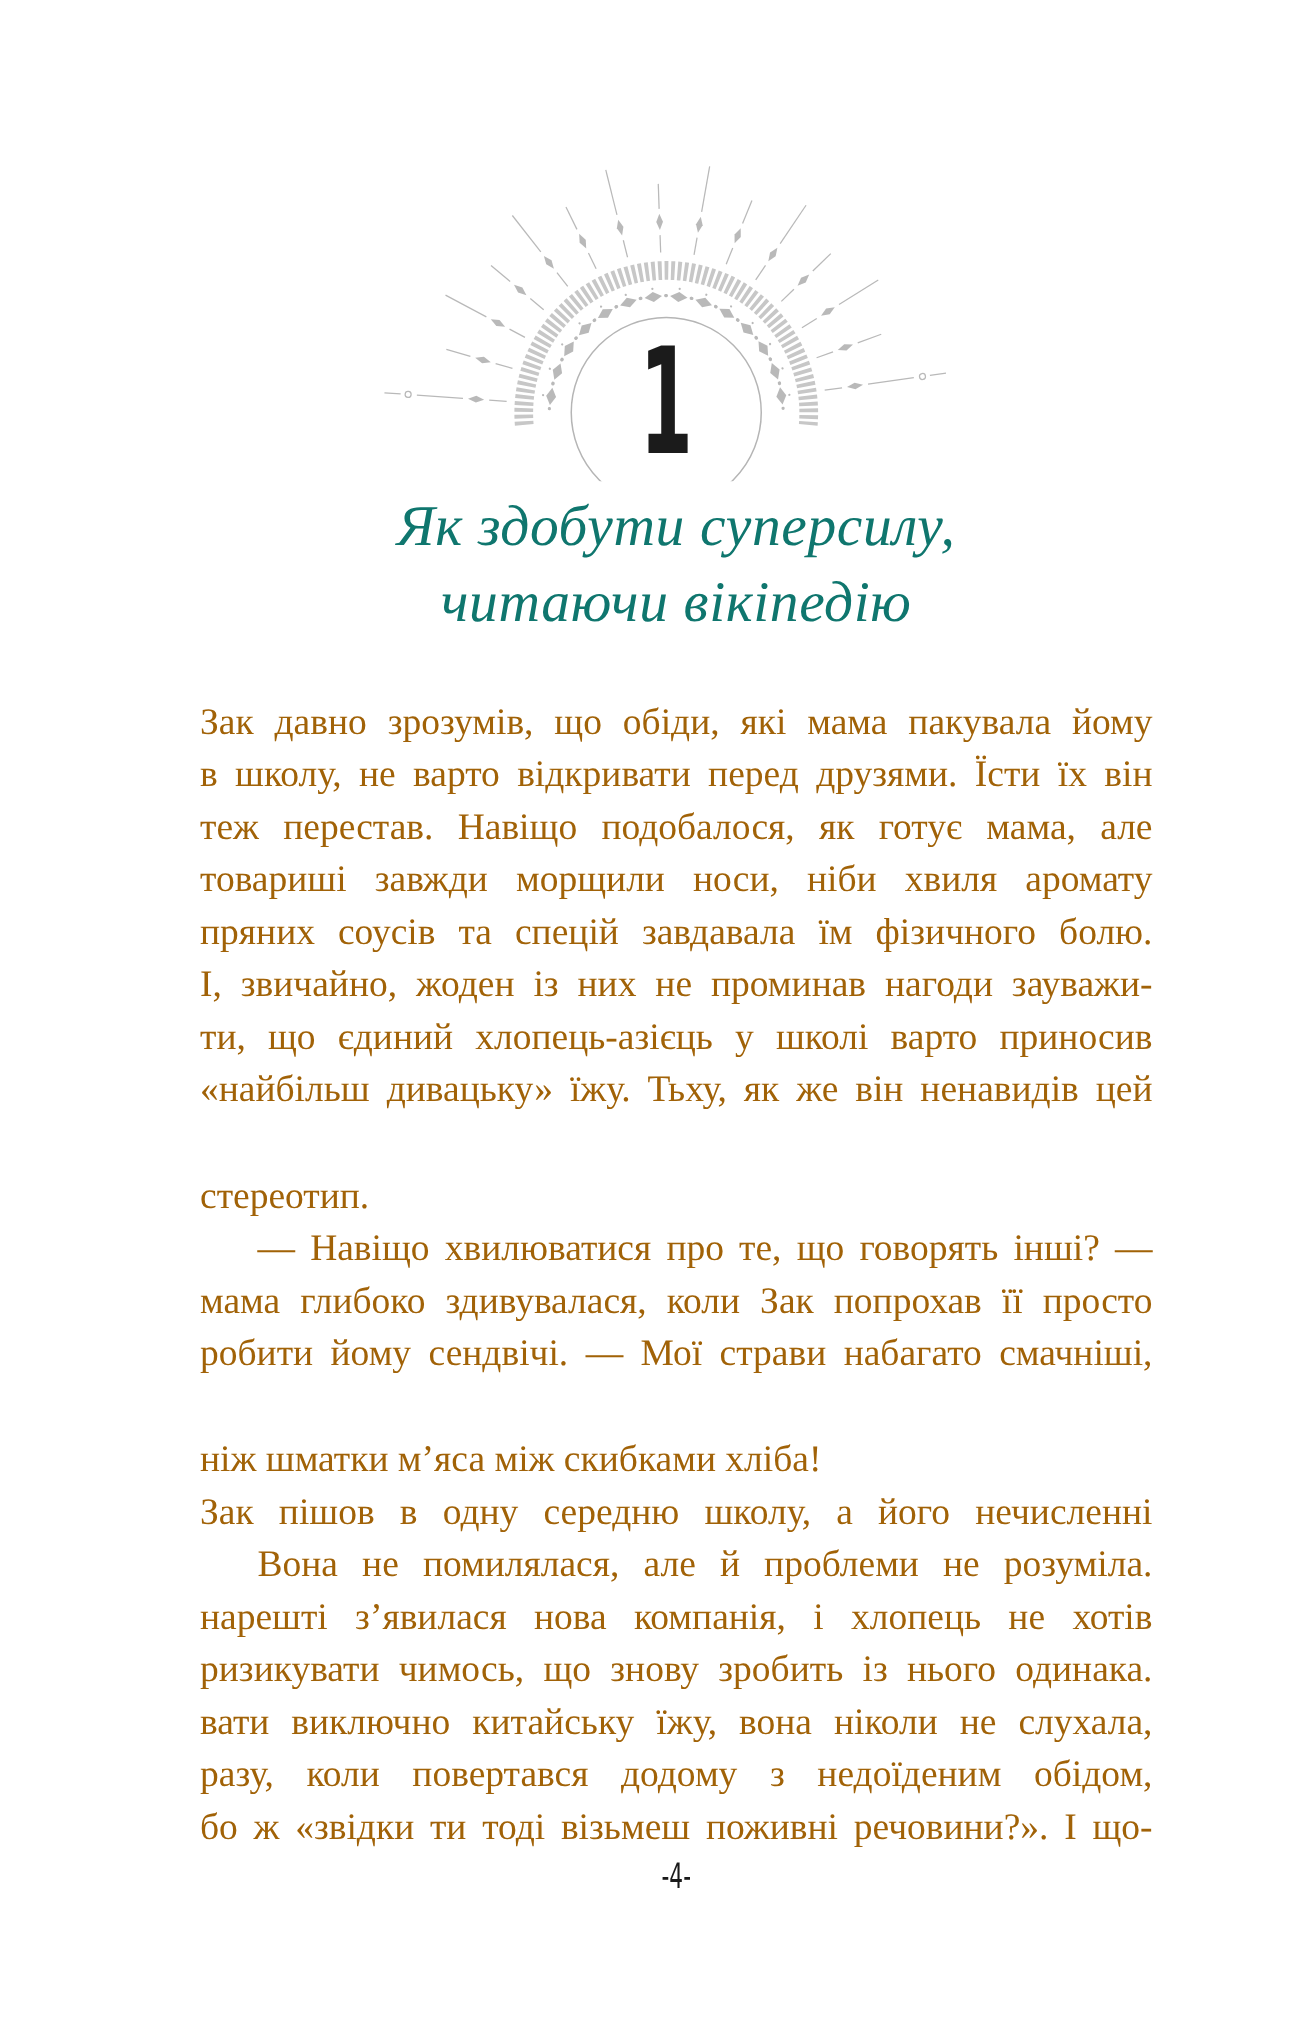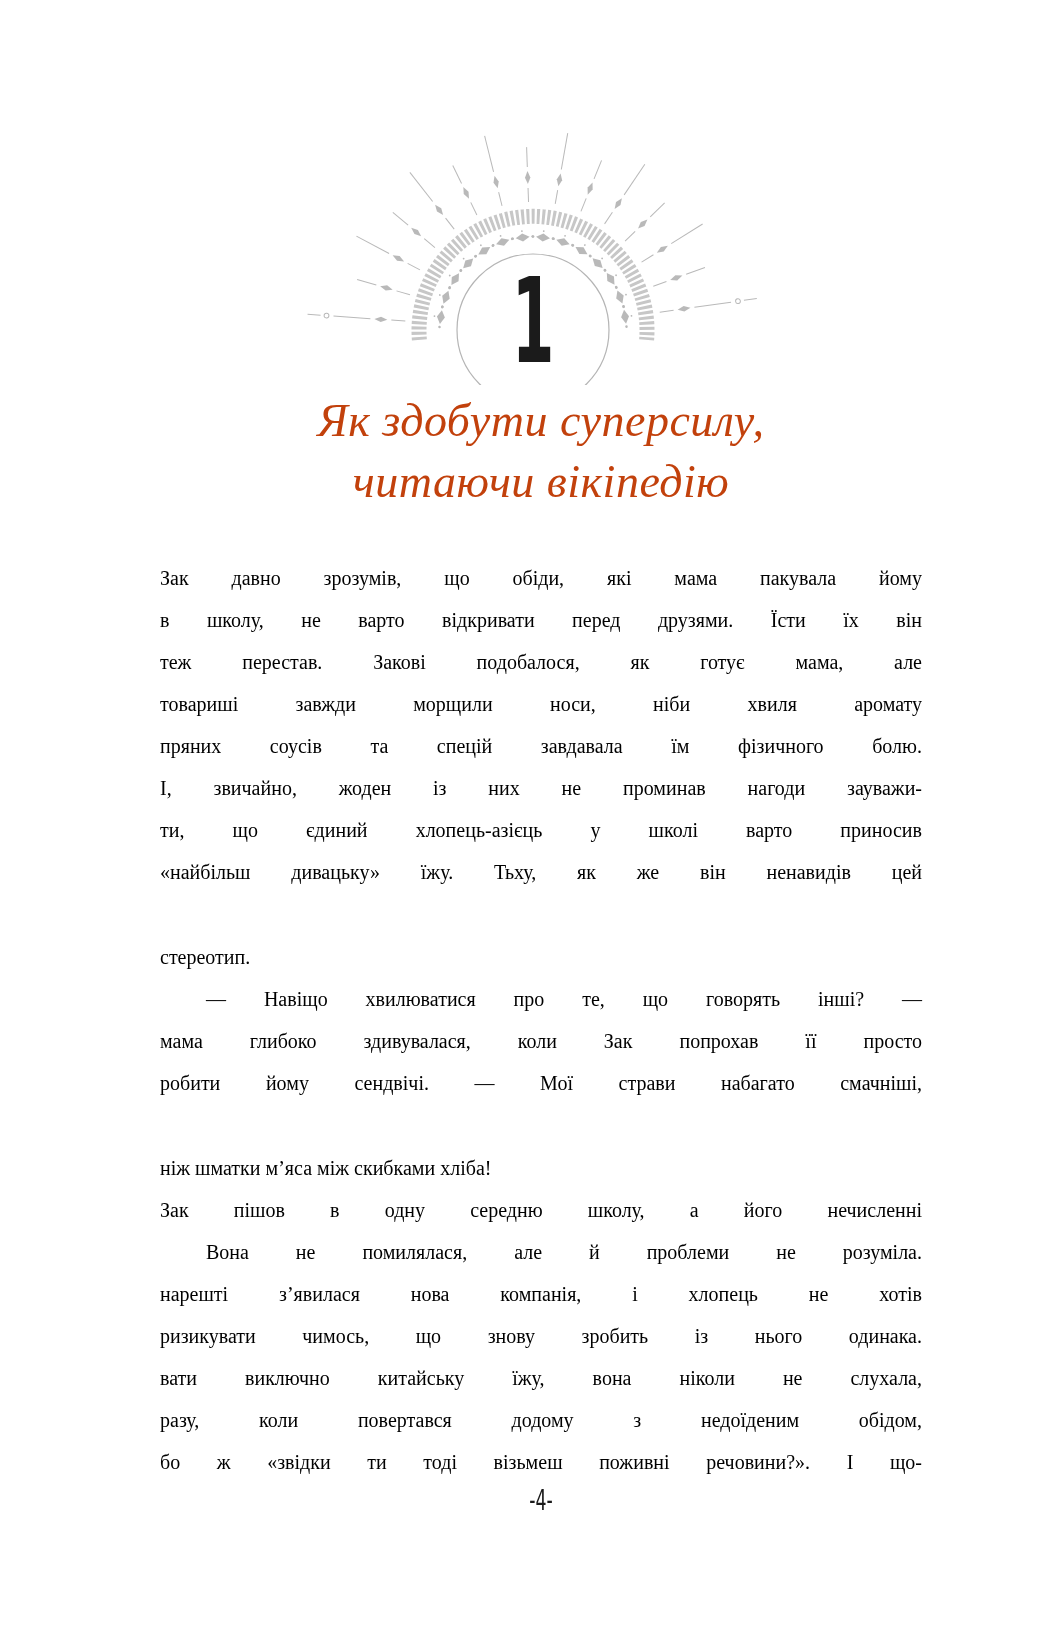--- a/index.html
+++ b/index.html
@@ -16,28 +16,28 @@
     transform:translateX(-50%) scaleX(0.52);transform-origin:center top;
     font-family:"DejaVu Sans","Liberation Sans",sans-serif;
     font-weight:bold;font-size:118px;line-height:1;color:#1b1b1b;
     white-space:nowrap;
   }
 
   
   .title{
     position:absolute;left:160px;top:390px;width:762px;margin:0;
     text-align:center;font-style:italic;font-weight:400;
-    font-size:46px;line-height:61px;color:#c2410c;letter-spacing:0.5px;
+    font-size:46px;line-height:61px;color:#0f766e;letter-spacing:0.5px;
   }
   .title .tl{display:block;}
 
   
   .bodytext{
     position:absolute;left:160px;top:557px;width:762px;
-    font-size:20px;line-height:42px;color:#000000;
+    font-size:30px;line-height:42px;color:#a16207;
   }
   .line{text-align:justify;text-align-last:justify;white-space:normal;}
   .line.lastline{text-align-last:left;margin-top:43px;}
   .line.firstline.indented{text-indent:46px;}
 
   
   .folio{
     position:absolute;left:160px;top:1487px;width:762px;text-align:center;
   }
   .folio span{
@@ -225,21 +225,21 @@
 
   <h1 class="title">
     <span class="tl">Як здобути суперсилу,</span>
     <span class="tl">читаючи вікіпедію</span>
   </h1>
 
   <div class="bodytext" id="bodytext">
       <div>
         <div class="line firstline">Зак давно зрозумів, що обіди, які мама пакувала йому</div>
         <div class="line">в школу, не варто відкривати перед друзями. Їсти їх він</div>
-        <div class="line">теж перестав. Закові подобалося, як готує мама, але</div>
+        <div class="line">теж перестав. Навіщо подобалося, як готує мама, але</div>
         <div class="line">товариші завжди морщили носи, ніби хвиля аромату</div>
         <div class="line">пряних соусів та спецій завдавала їм фізичного болю.</div>
         <div class="line">І, звичайно, жоден із них не проминав нагоди зауважи-</div>
         <div class="line">ти, що єдиний хлопець-азієць у школі варто приносив</div>
         <div class="line">«найбільш дивацьку» їжу. Тьху, як же він ненавидів цей</div>
         <div class="line lastline">стереотип.</div>
       </div>
       <div>
         <div class="line firstline indented">— Навіщо хвилюватися про те, що говорять інші? —</div>
         <div class="line">мама глибоко здивувалася, коли Зак попрохав її просто</div>

